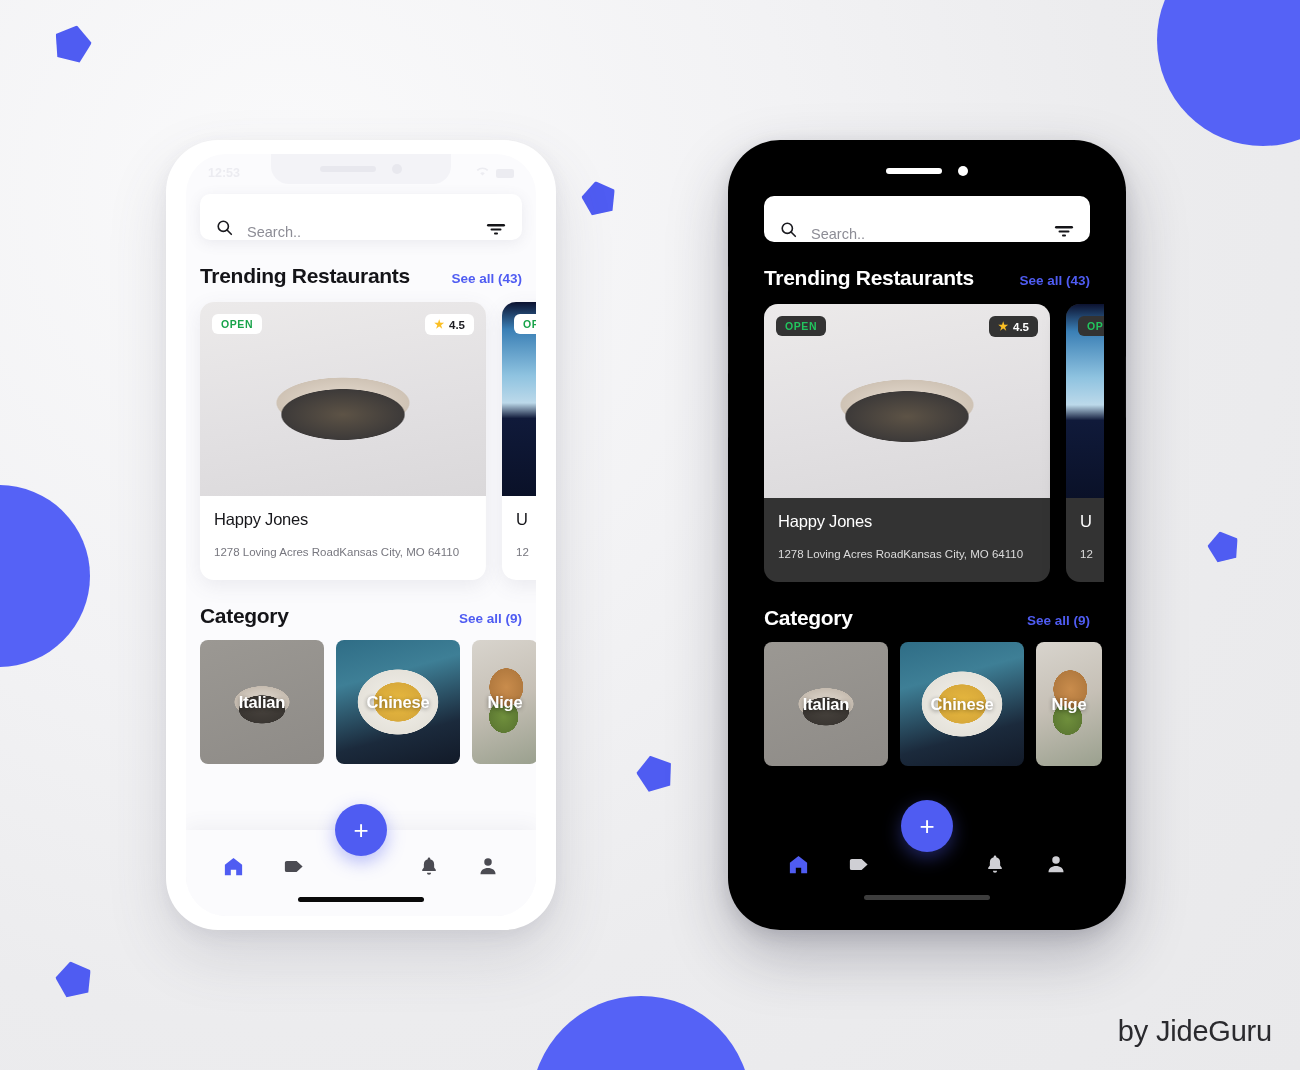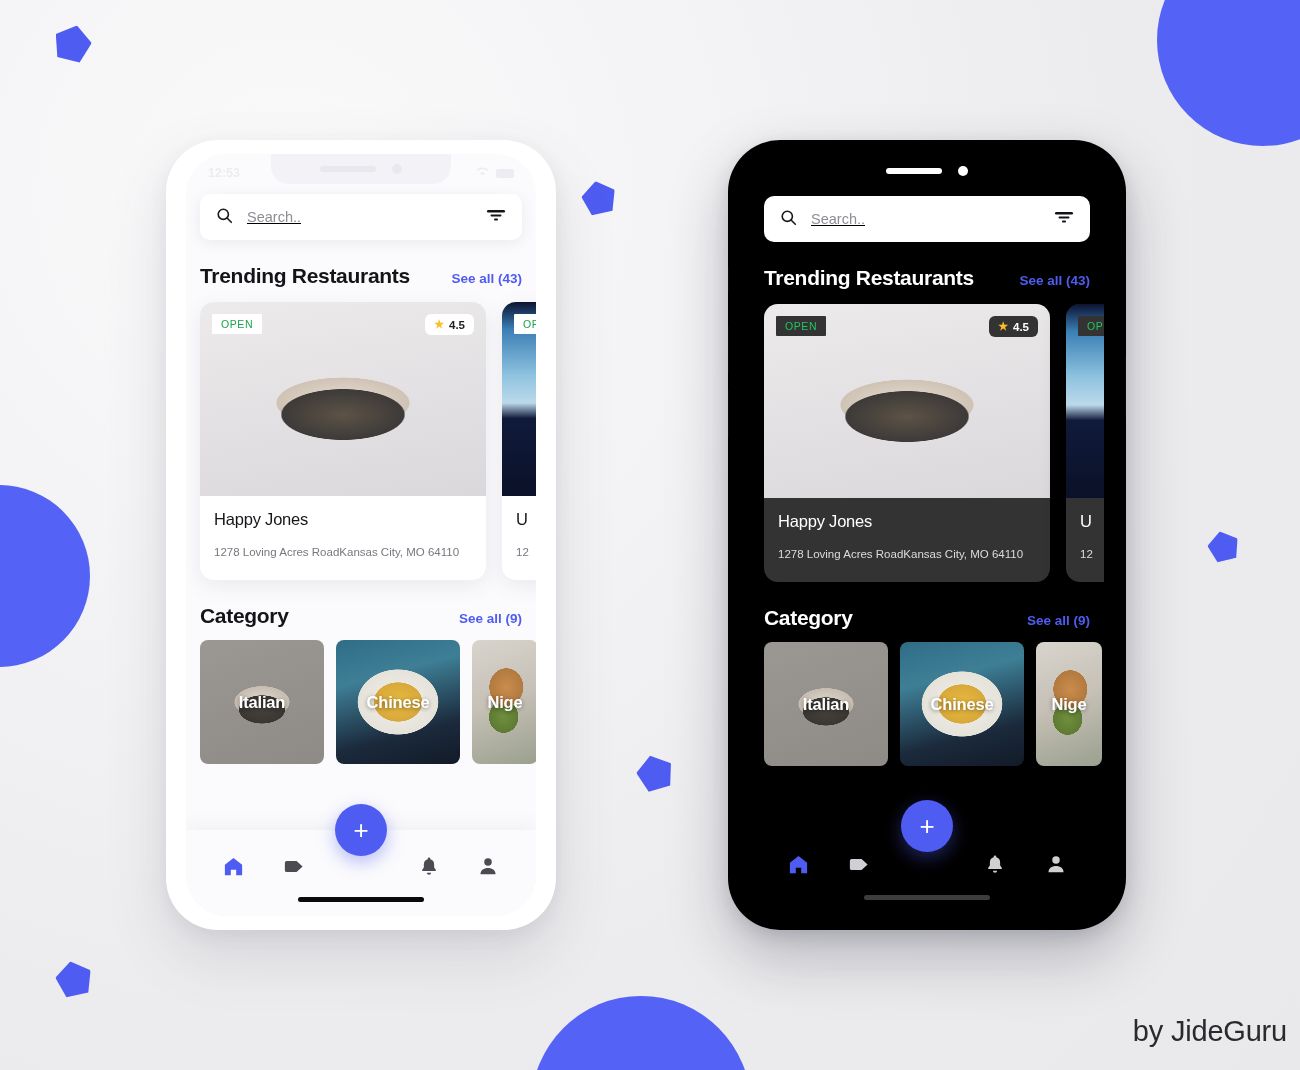--- a/index.html
+++ b/index.html
@@ -71,21 +71,21 @@
   .sb-dark  { color: #000000; }
   .sb-right { display: flex; align-items: center; gap: 6px; }
   .sb-batt { width: 18px; height: 9px; border-radius: 2px; background: currentColor; }
 
   
   .content { position: absolute; inset: 0; padding-top: 40px; }
 
   
   .searchbar {
     margin: 0 14px; height: 46px; background: #ffffff; border-radius: 10px;
-    display: flex; align-items: center; padding: 0 16px; gap: 14px; text-decoration: underline;
+    display: flex; align-items: flex-end; padding: 0 16px; gap: 14px;
   }
   .searchbar-light { box-shadow: 0 3px 14px rgba(90,90,120,0.10); }
   .searchbar-dark  { box-shadow: 0 3px 14px rgba(0,0,0,0.55); }
   .search-ph { flex: 1; font-size: 14.5px; color: #8d8d96; }
 
   
   .sec-head {
     display: flex; align-items: baseline; justify-content: space-between;
     padding: 24px 14px 0 14px;
   }
@@ -112,22 +112,22 @@
       radial-gradient(ellipse 14% 8% at 57% 46%, #eceae4 0%, rgba(0,0,0,0) 70%),
       radial-gradient(ellipse 13% 8% at 50% 60%, #f0eee9 0%, rgba(0,0,0,0) 70%),
       radial-gradient(ellipse 10% 6% at 49% 50%, #6f9a46 0%, rgba(0,0,0,0) 72%),
       linear-gradient(170deg, #eceaea 0%, #e2e0e2 55%, #dad8da 100%);
   }
   .img-blue {
     background: linear-gradient(180deg, #0c1230 0%, #3a7fb5 14%, #8fc3e0 38%, #bcd9ea 52%, #101a3a 60%, #0a1128 100%);
   }
   .badge-open {
     position: absolute; left: 12px; top: 12px;
-    padding: 4px 9px; border-radius: 1px;
-    font-size: 10.5px; font-weight: 400; letter-spacing: 0.6px;
+    padding: 4px 9px; border-radius: 6px;
+    font-size: 10.5px; font-weight: 700; letter-spacing: 0.6px;
   }
   .open-light { background: #ffffff; color: #18a34a; }
   .open-dark  { background: #333333; color: #22c55e; }
   .badge-rate {
     position: absolute; right: 12px; top: 12px;
     padding: 4px 9px; border-radius: 6px;
     font-size: 11.5px; font-weight: 700;
     display: flex; align-items: center; gap: 5px;
   }
   .rate-light { background: #ffffff; color: #1d1d22; }
@@ -200,21 +200,21 @@
     width: 52px; height: 52px; border-radius: 50%;
     background: #4f5cf2; color: #fff;
     display: flex; align-items: center; justify-content: center;
     font-size: 26px; font-weight: 300; line-height: 1;
     box-shadow: 0 6px 18px rgba(79,92,242,0.40);
   }
   .fab-light { bottom: 60px; }
   .fab-dark  { bottom: 62px; }
 
   .watermark {
-    position: absolute; right: 13px; bottom: 22px;
+    position: absolute; right: 28px; bottom: 22px;
     font-size: 29px; color: #2a2a2e; letter-spacing: -0.2px;
   }
 </style>
 </head>
 <body>
 
 <div class="bg">
   <div class="bg-grad"></div>
   <div class="blob" style="left:1157px; top:-66px; width:212px; height:212px;"></div>
   <div class="blob" style="left:-92px; top:485px; width:182px; height:182px;"></div>

